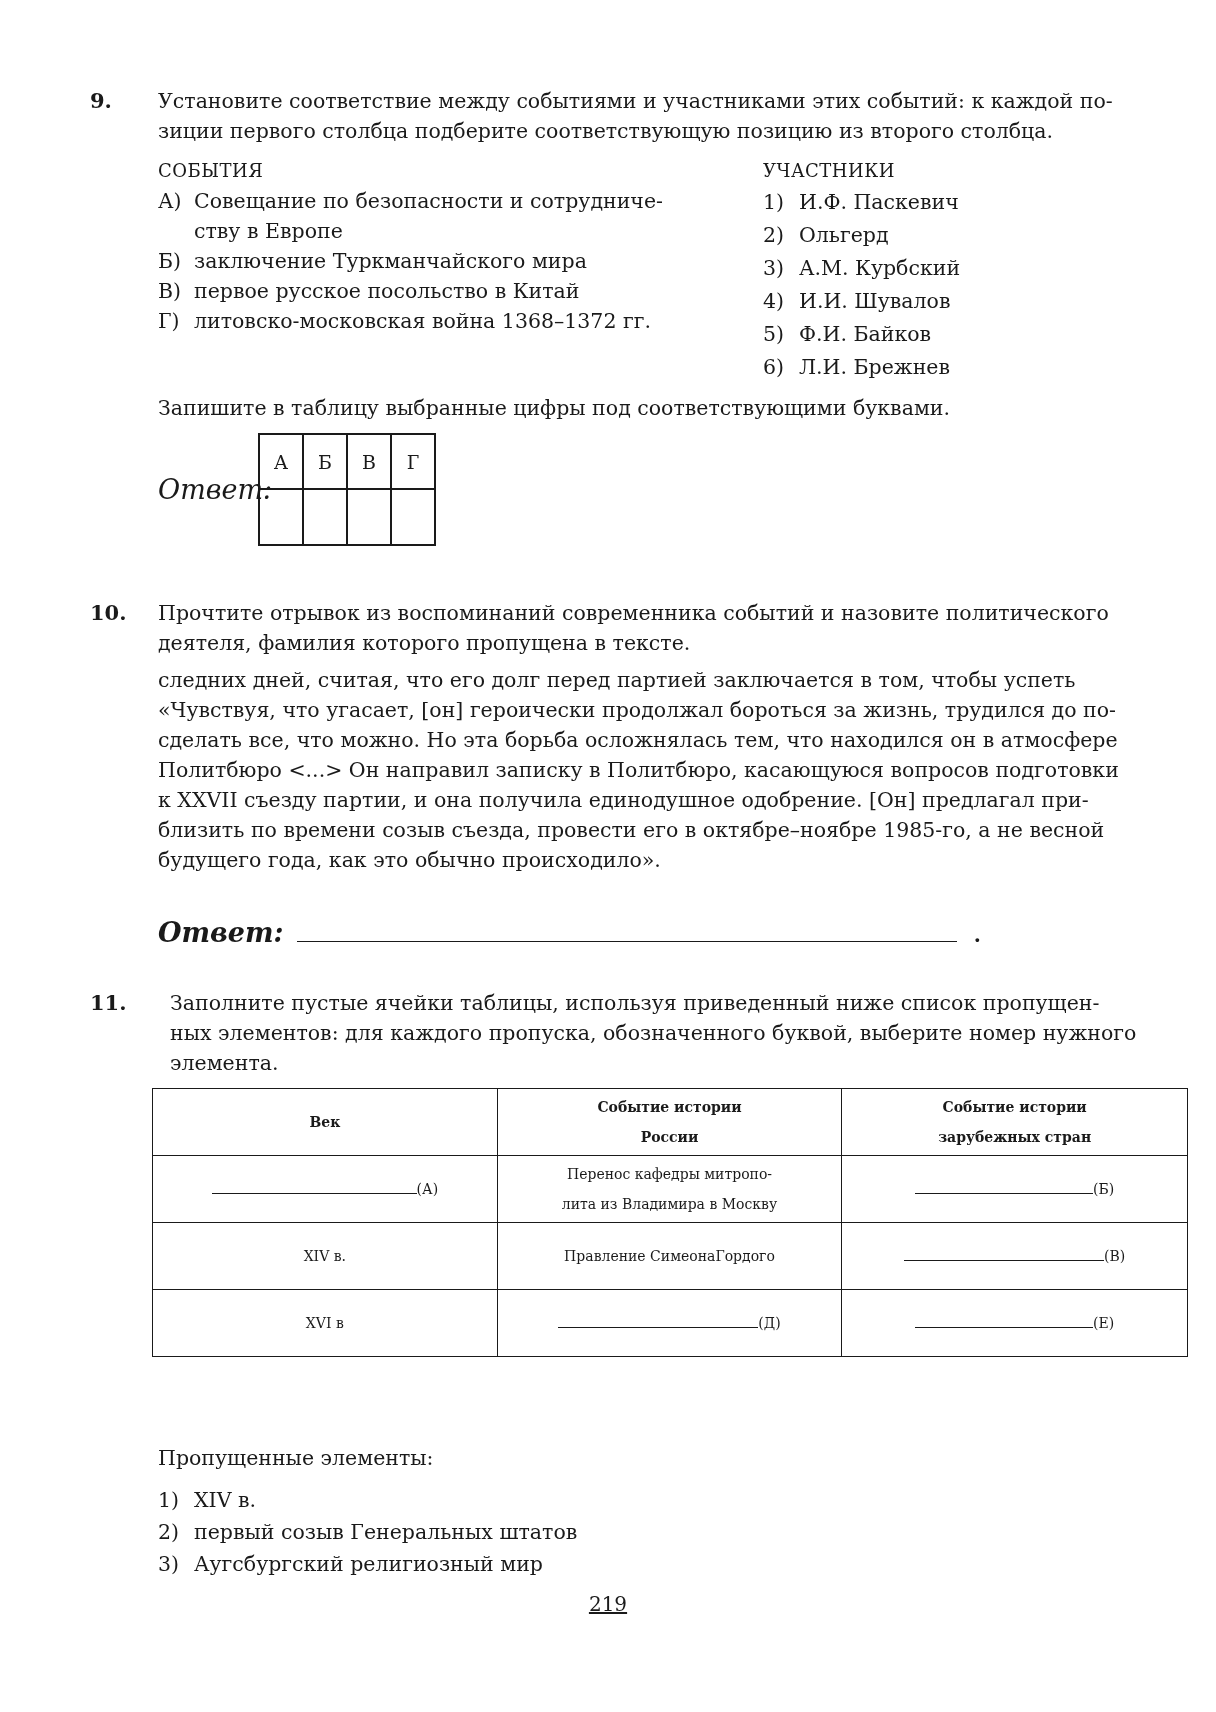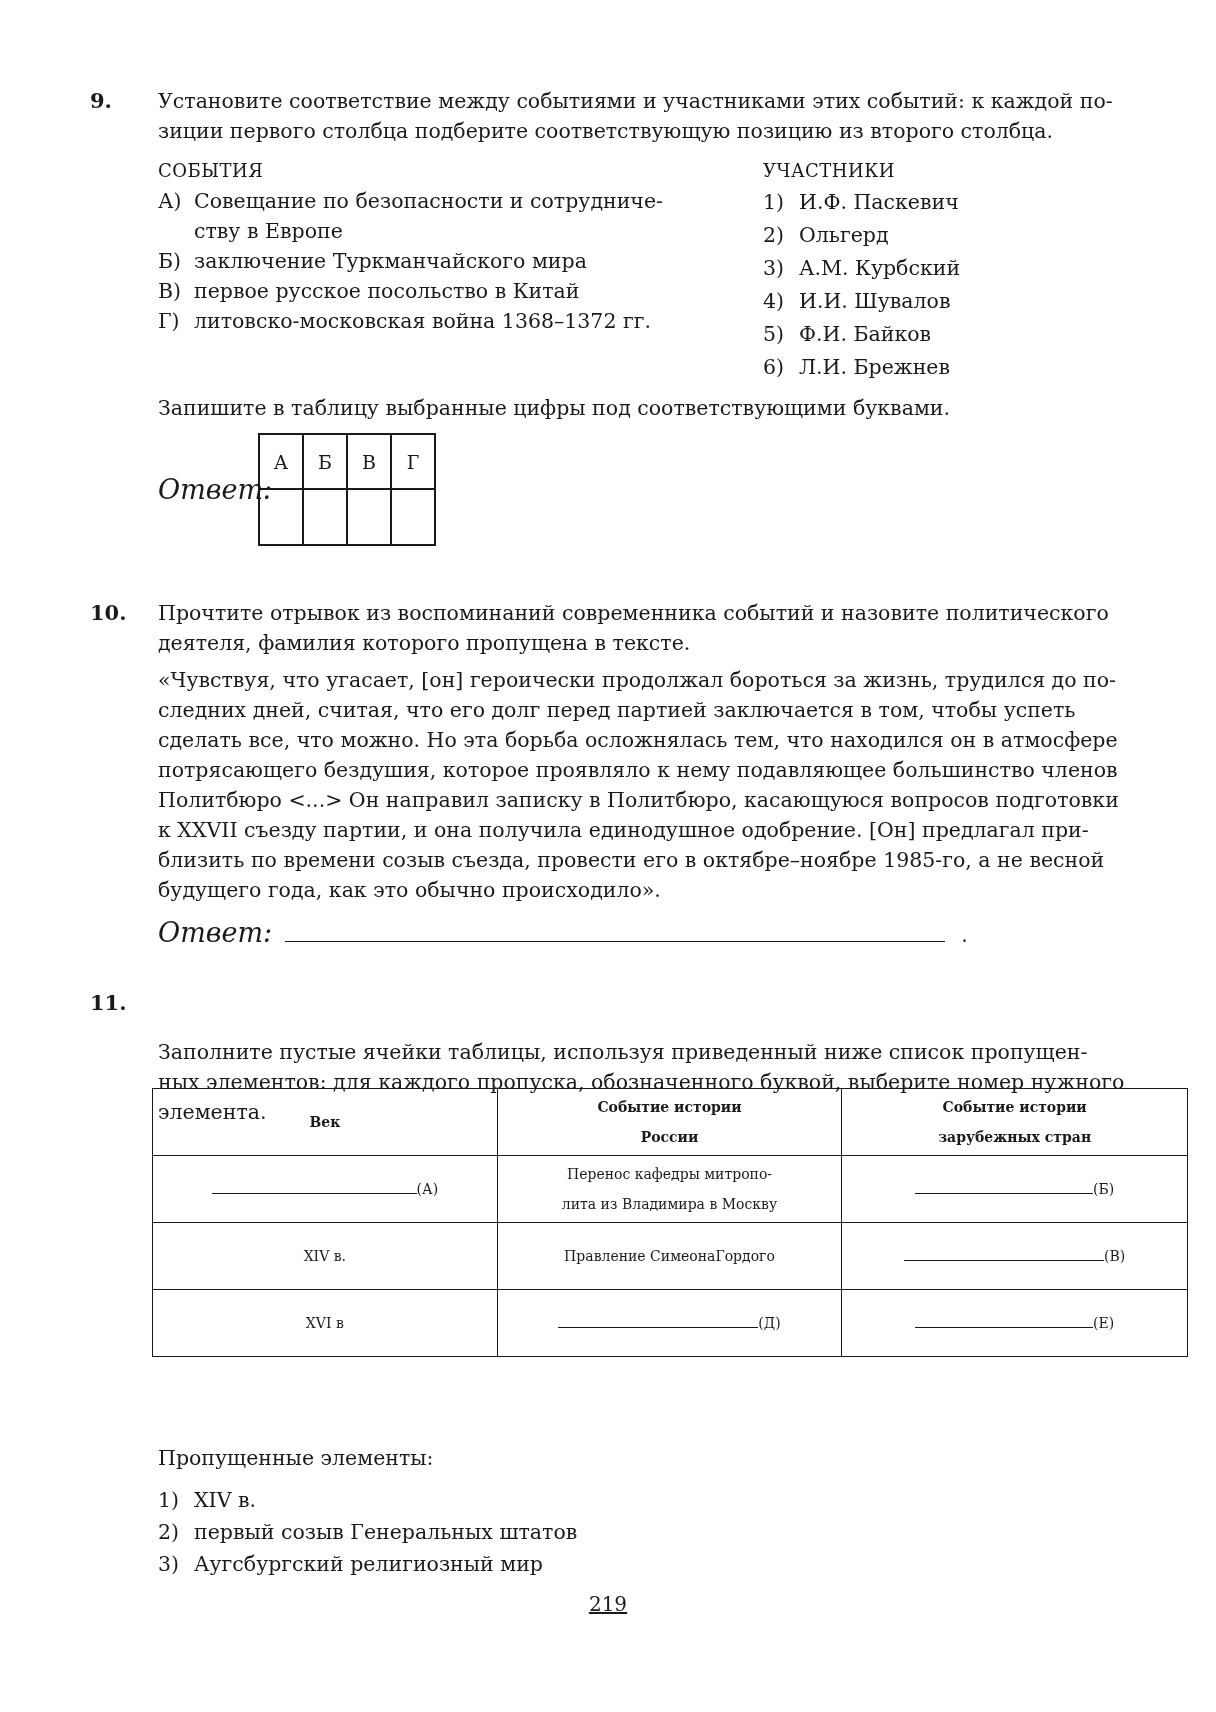--- a/index.html
+++ b/index.html
@@ -102,39 +102,38 @@
     </table>
 </div>
 
 <div class="task">
   <div class="num" style="top:600px;">10.</div>
   <div class="txt" style="top:598px;">
     <p>Прочтите отрывок из воспоминаний современника событий и назовите политического</p>
     <p>деятеля, фамилия которого пропущена в тексте.</p>
   </div>
   <div class="txt" style="top:665px;">
+    <p>следних дней, считая, что его долг перед партией заключается в том, чтобы успеть</p>
     <p>«Чувствуя, что угасает, [он] героически продолжал бороться за жизнь, трудился до по-</p>
-    <p>следних дней, считая, что его долг перед партией заключается в том, чтобы успеть</p>
     <p>сделать все, что можно. Но эта борьба осложнялась тем, что находился он в атмосфере</p>
-    <p>потрясающего бездушия, которое проявляло к нему подавляющее большинство членов</p>
     <p>Политбюро &lt;...&gt; Он направил записку в Политбюро, касающуюся вопросов подготовки</p>
     <p>к XXVII съезду партии, и она получила единодушное одобрение. [Он] предлагал при-</p>
     <p>близить по времени созыв съезда, провести его в октябре–ноябре 1985-го, а не весной</p>
     <p>будущего года, как это обычно происходило».</p>
   </div>
-  <div style="position:absolute; left:158px; top:918px; line-height:30px;">
+  <div style="position:absolute; left:158px; top:918px; line-height:30px;font-weight:bold;">
     <span class="otvet">Ответ:</span>
     <span class="line" style="width:660px; height:22px; margin-left:6px;"></span>
     <span style="margin-left:10px;">.</span>
   </div>
 </div>
 
 <div class="task">
   <div class="num" style="top:990px;">11.</div>
-  <div class="txt" style="top:1037px;">
+  <div class="txt" style="top:988px;margin-left:12px;">
     <p>Заполните пустые ячейки таблицы, используя приведенный ниже список пропущен-</p>
     <p>ных элементов: для каждого пропуска, обозначенного буквой, выберите номер нужного</p>
     <p>элемента.</p>
   </div>
 
   <table class="main">
     <colgroup>
         <col style="width:345px">
         <col style="width:345px">
         <col style="width:346px">

